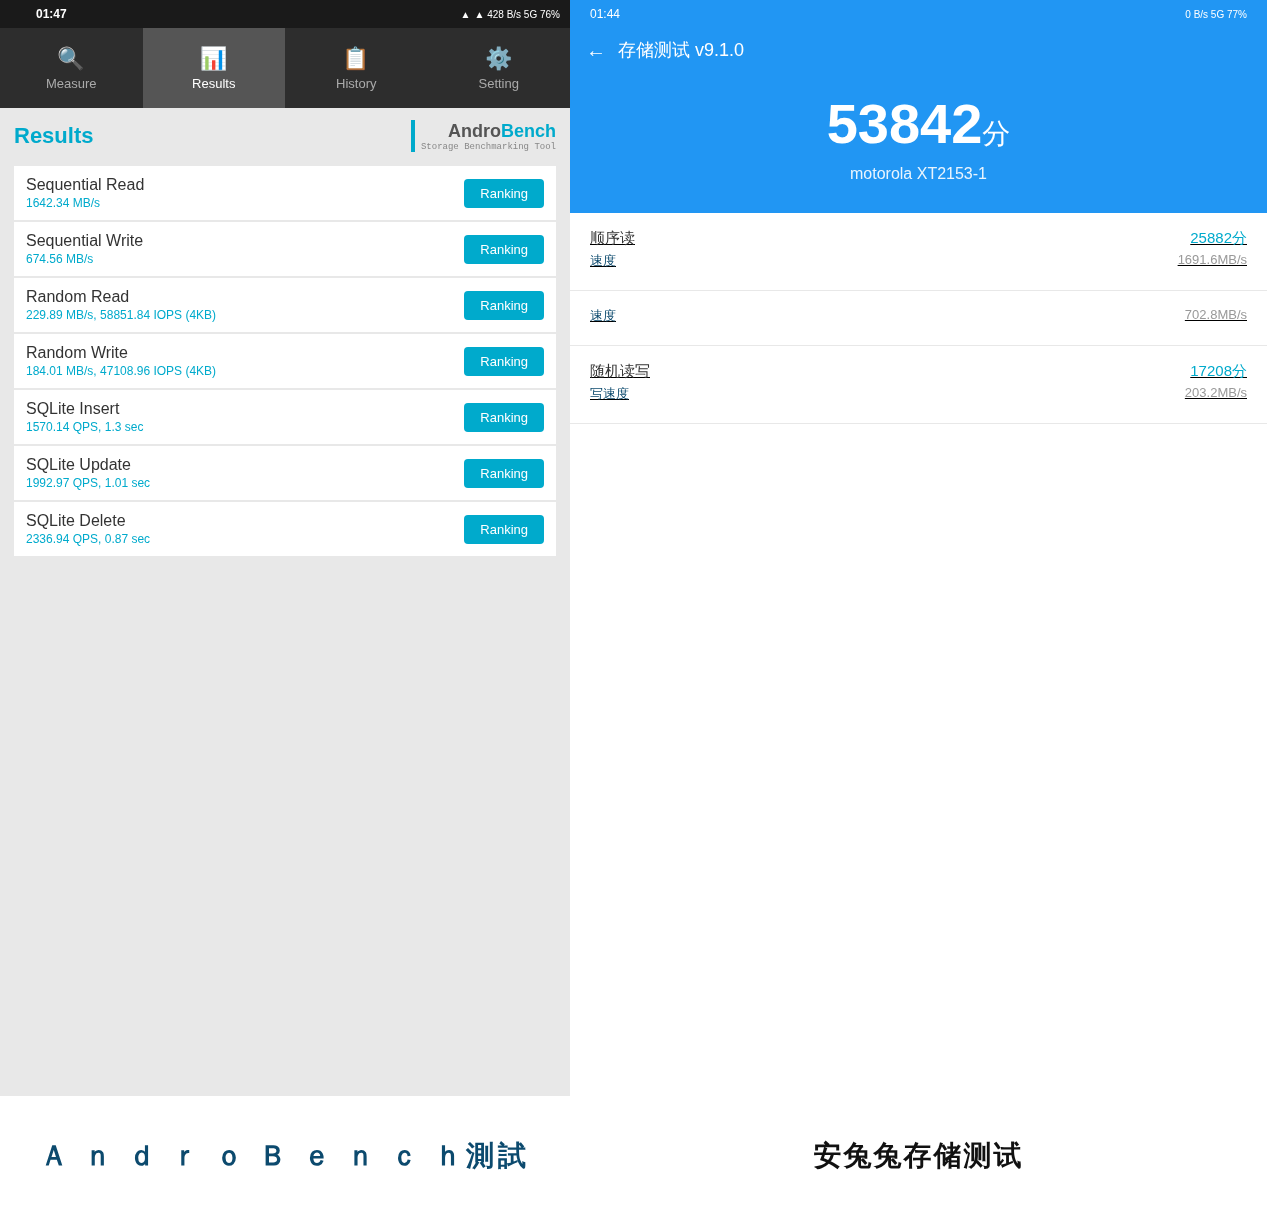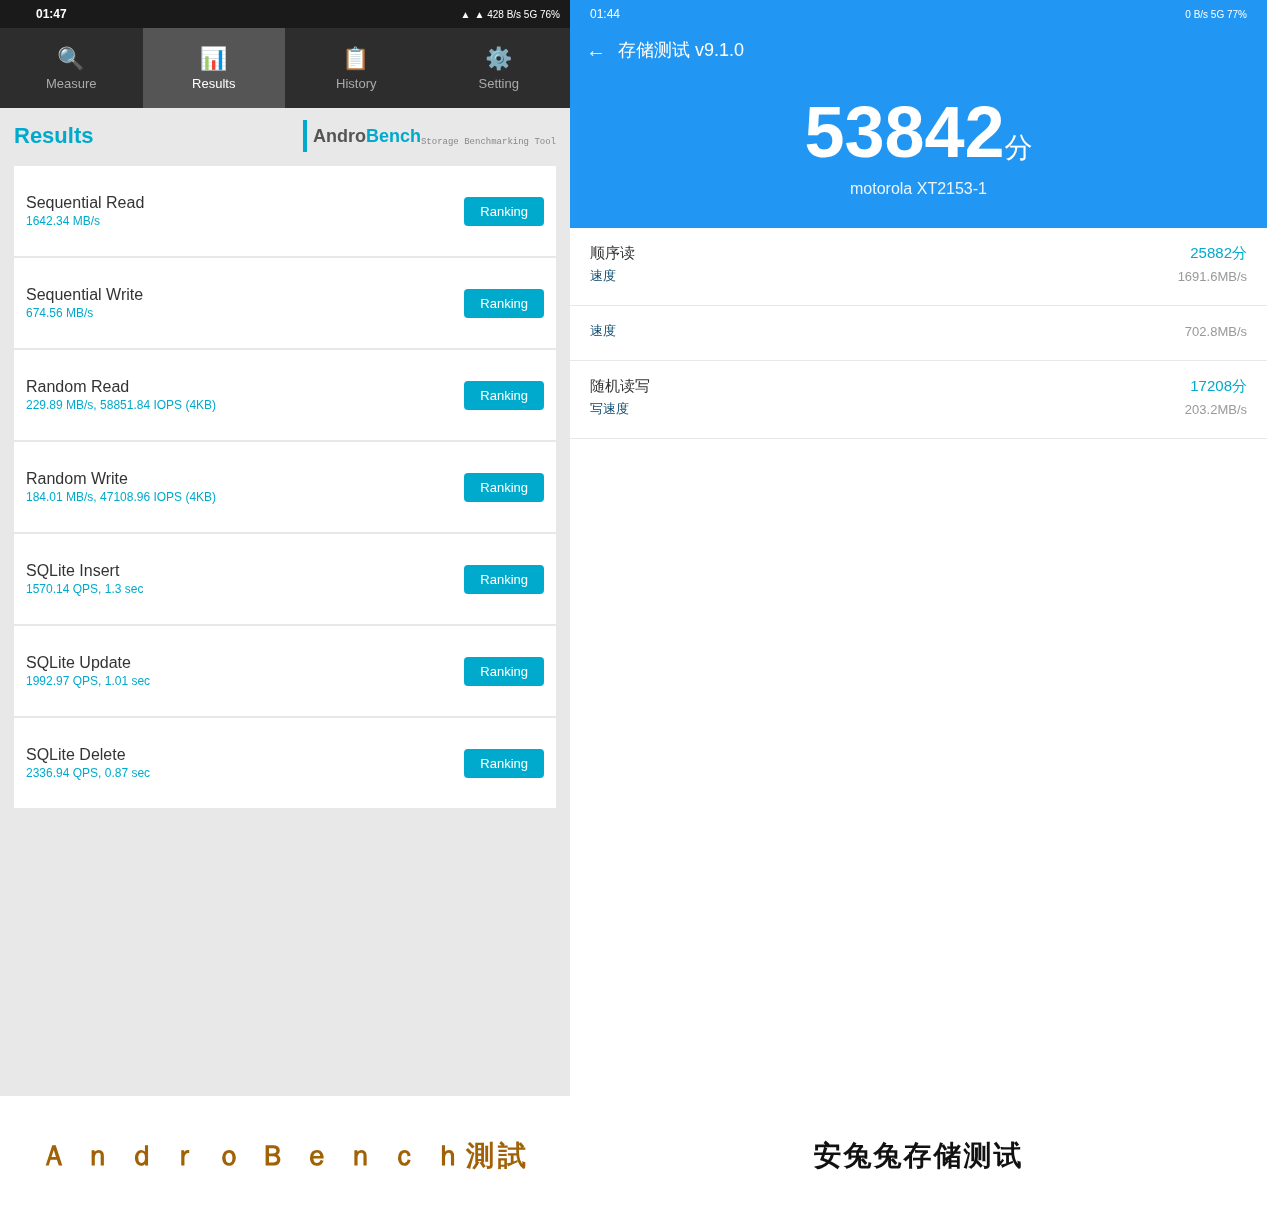--- a/index.html
+++ b/index.html
@@ -90,20 +90,21 @@
     }
 
     .results-title {
       color: #00aacc;
       font-size: 22px;
       font-weight: bold;
     }
 
     .androbench-logo {
       display: flex;
+      flex-direction: column;
       align-items: flex-end;
     }
 
     .logo-main {
       font-size: 18px;
       font-weight: bold;
       color: #333;
     }
 
     .logo-main .andro {
@@ -128,21 +129,21 @@
     }
 
     .logo-wrapper {
       display: flex;
       align-items: center;
     }
 
     .benchmark-item {
       background: white;
       margin-bottom: 2px;
-      padding: 28px 12px;
+      padding: 10px 12px;
       display: flex;
       align-items: center;
       justify-content: space-between;
     }
 
     .benchmark-info .name {
       font-size: 16px;
       color: #333;
       font-weight: 500;
     }
@@ -203,21 +204,21 @@
     .score-section {
       background: #2196f3;
       display: flex;
       flex-direction: column;
       align-items: center;
       padding: 20px 0 30px;
     }
 
     .score-number {
       color: white;
-      font-size: 72px;
+      font-size: 56px;
       font-weight: bold;
       line-height: 1;
     }
 
     .score-unit {
       color: white;
       font-size: 28px;
       font-weight: normal;
     }
 
@@ -235,22 +236,23 @@
     }
 
     .metric-group {
       padding: 16px 20px;
       border-bottom: 1px solid #e8e8e8;
     }
 
     .metric-row {
       display: flex;
       justify-content: space-between;
-      align-items: center;
+      align-items: flex-start;
       margin-bottom: 4px;
+      text-decoration: underline;
     }
 
     .metric-label {
       color: #333;
       font-size: 15px;
     }
 
     .metric-label.sub {
       color: #0c4a6e;
       font-size: 13px;
@@ -275,21 +277,21 @@
       background: white;
     }
 
     .bottom-label-left {
       width: 570px;
       display: flex;
       align-items: center;
       justify-content: center;
       font-size: 28px;
       font-weight: bold;
-      color: #a16207;
+      color: #0c4a6e;
       letter-spacing: 4px;
       background: white;
       height: 100%;
     }
 
     .bottom-label-right {
       width: 697px;
       display: flex;
       align-items: center;
       justify-content: center;

